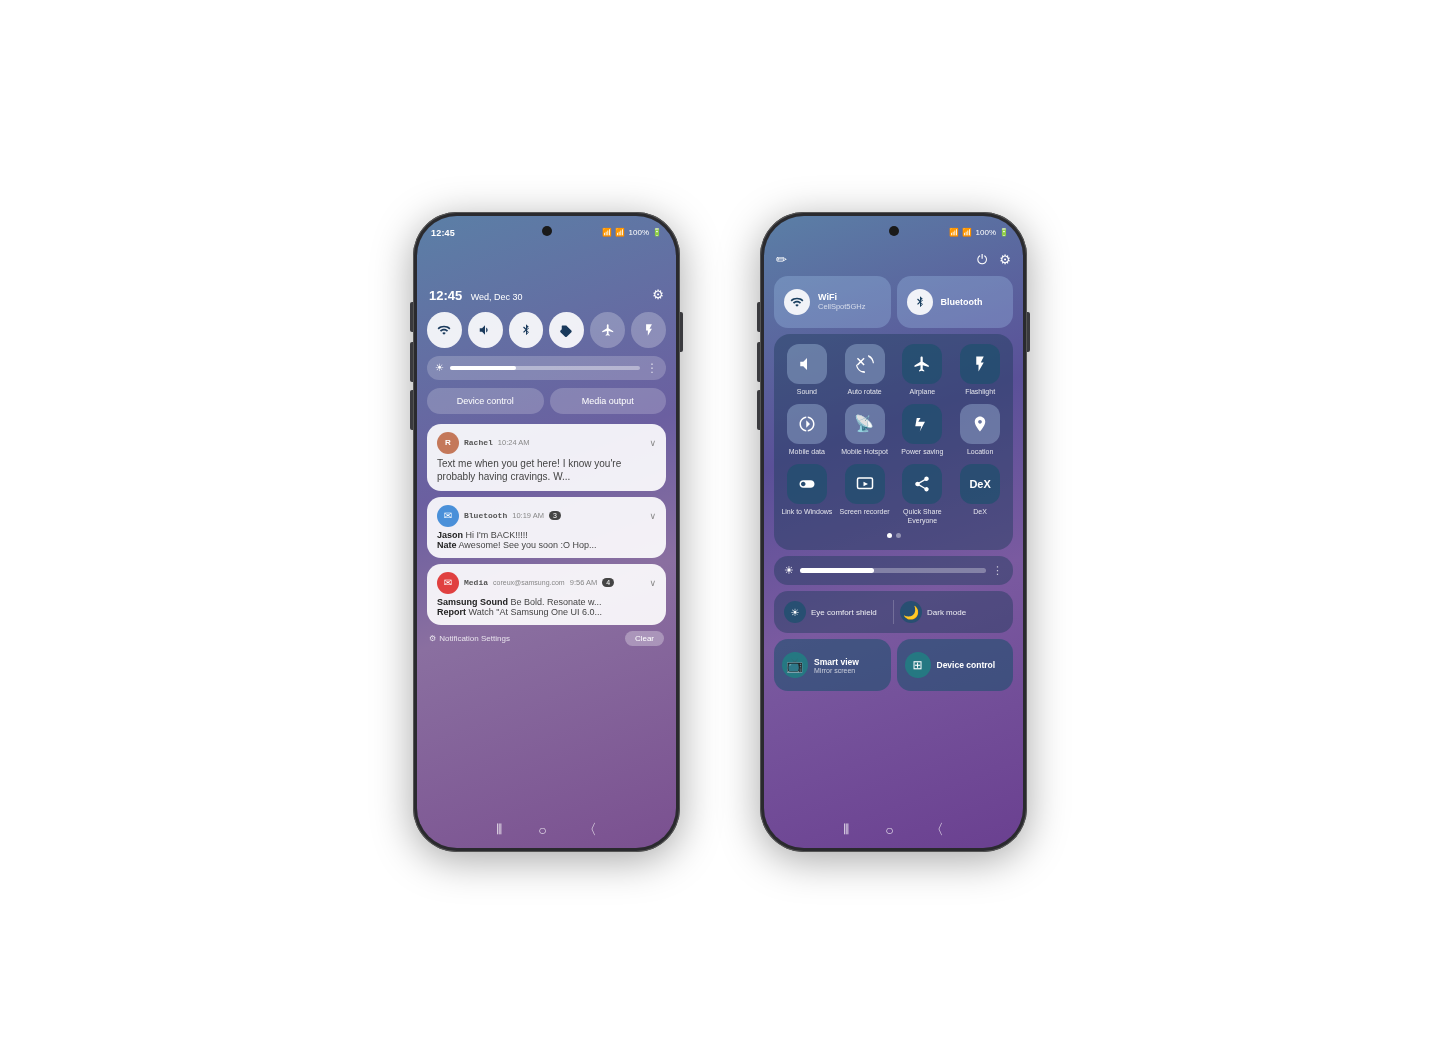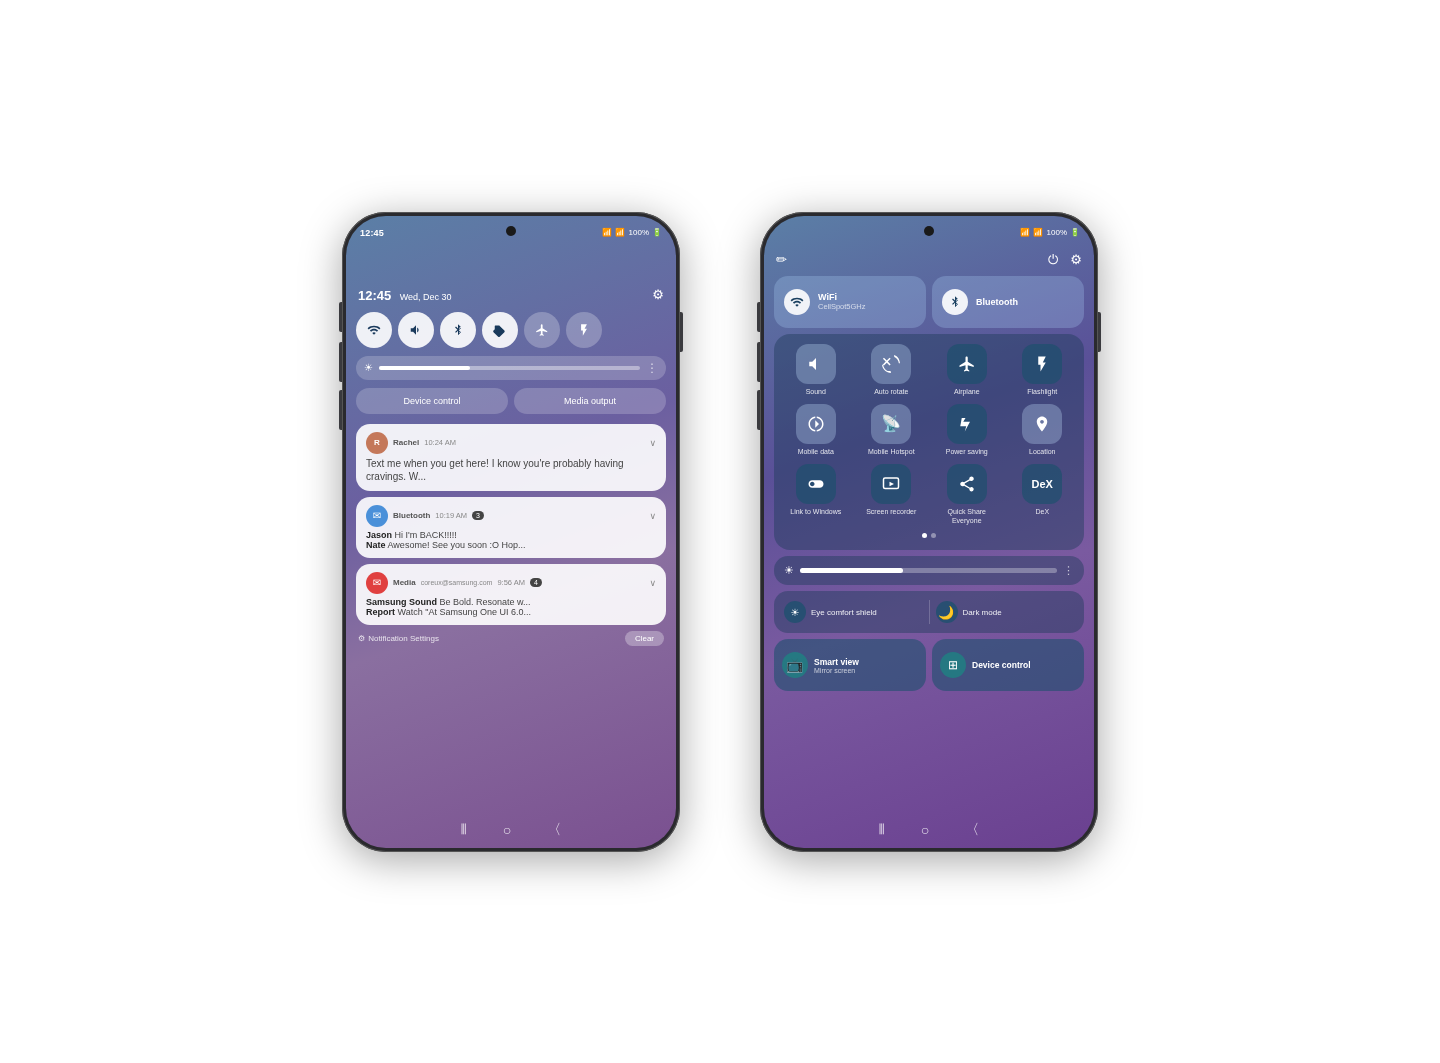--- a/index.html
+++ b/index.html
@@ -9,21 +9,21 @@
       justify-content: center;
       align-items: center;
       min-height: 1063px;
       width: 1440px;
       font-family: 'Segoe UI', sans-serif;
       gap: 80px;
     }
 
     
     .phone {
-      width: 338px;
+      width: 267px;
       height: 640px;
       background: #2a2a2e;
       border-radius: 44px;
       padding: 4px;
       position: relative;
       box-shadow: 0 8px 40px rgba(0,0,0,0.35), inset 0 0 0 1px #555;
     }
     .phone-inner {
       width: 100%;
       height: 100%;
@@ -203,20 +203,21 @@
       align-items: center;
       justify-content: center;
       font-size: 8px;
       color: #fff;
       font-weight: 700;
     }
     .p1-notif-app {
       font-size: 8px;
       color: #555;
       font-weight: 600;
+      font-family: Liberation Mono, monospace;
     }
     .p1-notif-time { font-size: 7.5px; color: #888; }
     .p1-notif-chevron { color: #888; font-size: 9px; }
     .p1-notif-text {
       font-size: 10px;
       color: #444;
       line-height: 1.3;
     }
     .p1-notif-count {
       background: #444;

